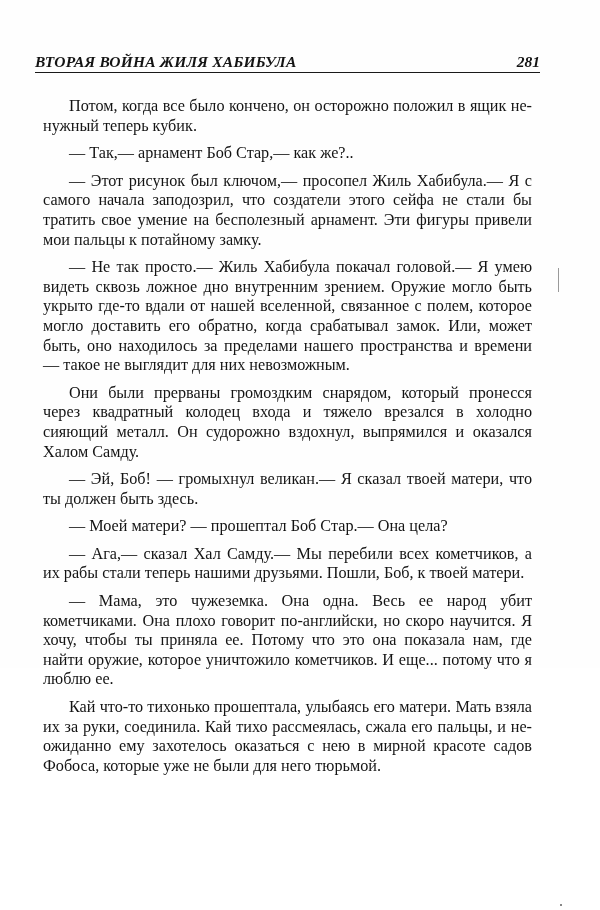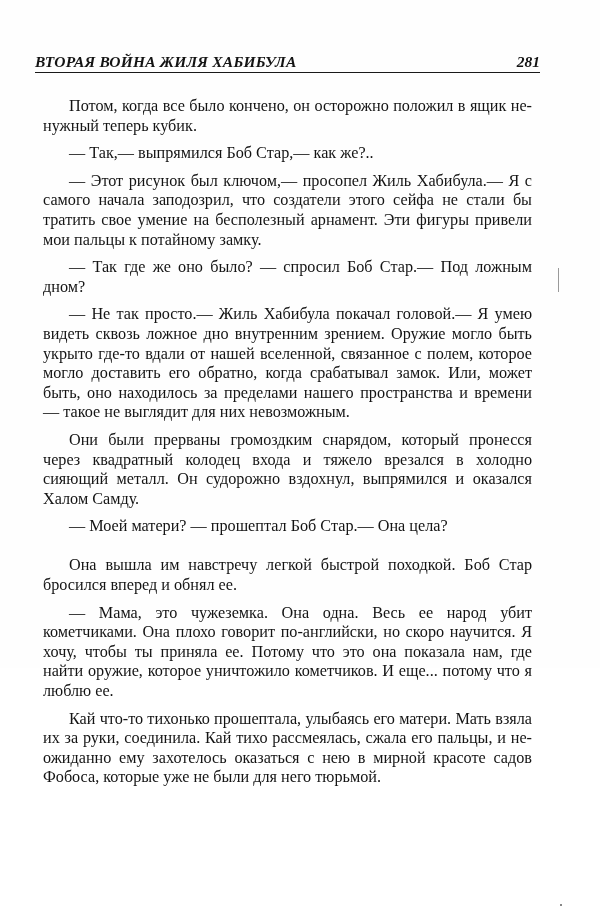--- a/index.html
+++ b/index.html
@@ -27,27 +27,27 @@
 <body>
 
 <div class="page">
   <div class="header">
     <span class="title">ВТОРАЯ ВОЙНА ЖИЛЯ ХАБИБУЛА</span>
     <span class="pagenum">281</span>
   </div>
 
   <div class="body">
     <p>Потом, когда все было кончено, он осторожно положил в ящик не­нужный теперь кубик.</p>
-    <p>— Так,— выпрямился Боб Стар,— как же?..</p>
+    <p>— Так,— арнамент Боб Стар,— как же?..</p>
     <p>— Этот рисунок был ключом,— просопел Жиль Хабибула.— Я с са­мого начала заподозрил, что создатели этого сейфа не стали бы тратить свое умение на бесполезный арнамент. Эти фигуры привели мои пальцы к потайному замку.</p>
-    <p>— Так где же оно было? — спросил Боб Стар.— Под ложным дном?</p>
     <p>— Не так просто.— Жиль Хабибула покачал головой.— Я умею видеть сквозь ложное дно внутренним зрением. Оружие могло быть укрыто где-то вдали от нашей вселенной, связанное с полем, которое мог­ло доставить его обратно, когда срабатывал замок. Или, может быть, оно находилось за пределами нашего пространства и времени — такое не вы­глядит для них невозможным.</p>
     <p>Они были прерваны громоздким снарядом, который пронесся через квадратный колодец входа и тяжело врезался в холодно сияющий металл. Он судорожно вздохнул, выпрямился и оказался Халом Самду.</p>
+    <p>— Эй, Боб! — громыхнул великан.— Я сказал твоей матери, что ты должен быть здесь.</p>
     <p>— Моей матери? — прошептал Боб Стар.— Она цела?</p>
-    <p class="gap">Она вышла им навстречу легкой быстрой походкой. Боб Стар бросился вперед и обнял ее.</p>
+    <p>— Ага,— сказал Хал Самду.— Мы перебили всех кометчиков, а их рабы стали теперь нашими друзьями. Пошли, Боб, к твоей матери.</p>
     <p>— Мама, это чужеземка. Она одна. Весь ее народ убит кометчиками. Она плохо говорит по-английски, но скоро научится. Я хочу, чтобы ты приняла ее. Потому что это она показала нам, где найти оружие, которое уничтожило кометчиков. И еще... потому что я люблю ее.</p>
     <p>Кай что-то тихонько прошептала, улыбаясь его матери. Мать взяла их за руки, соединила. Кай тихо рассмеялась, сжала его пальцы, и не­ожиданно ему захотелось оказаться с нею в мирной красоте садов Фобоса, которые уже не были для него тюрьмой.</p>
 
   </div>
 
   <div class="margin-mark"></div>
   <div class="speck"></div>
 </div>
 
 </body></html>

